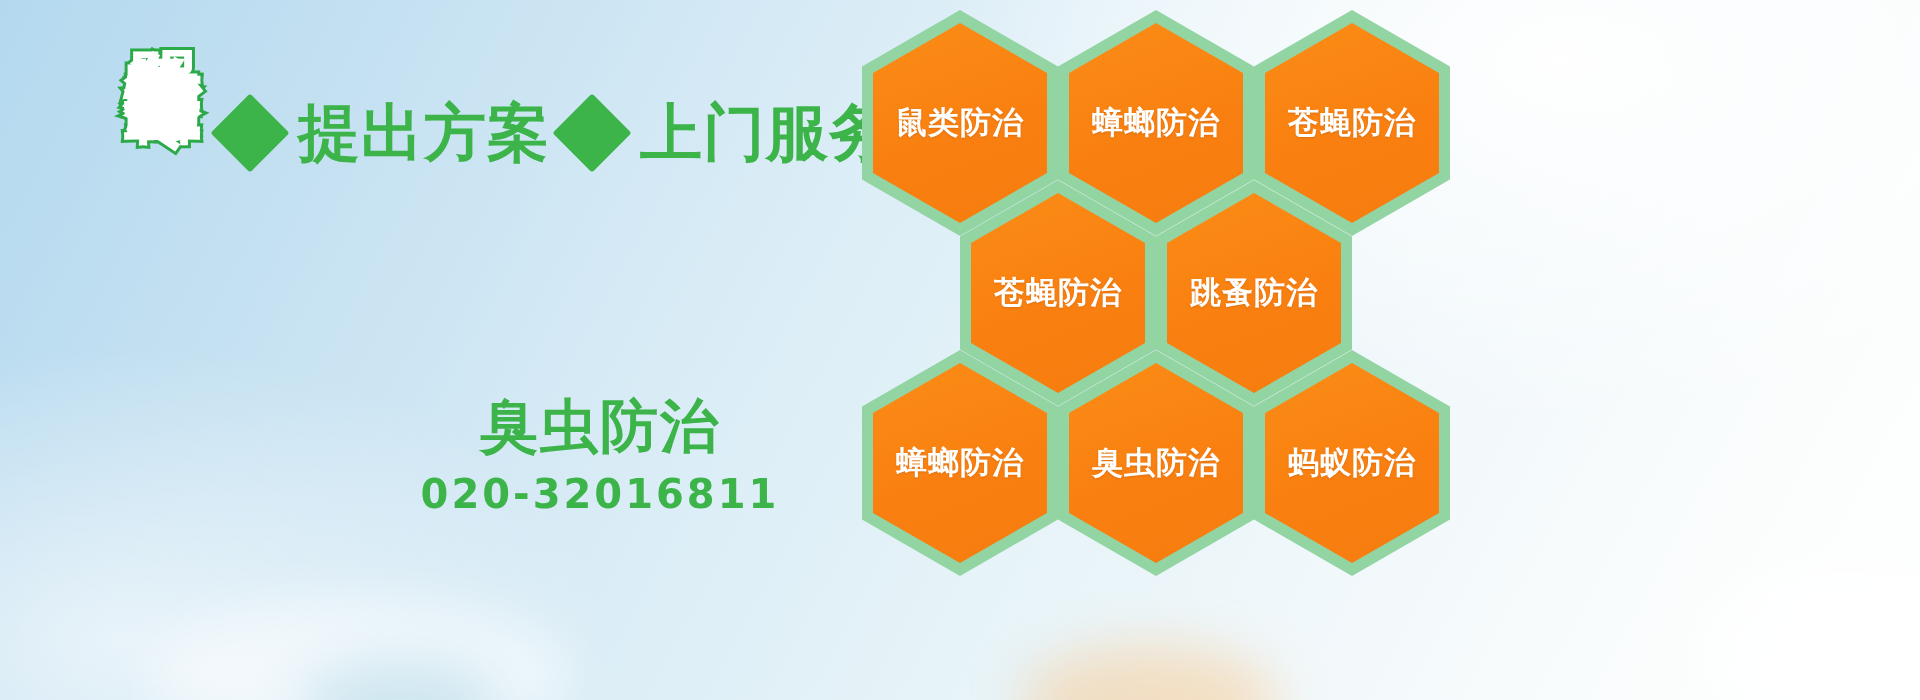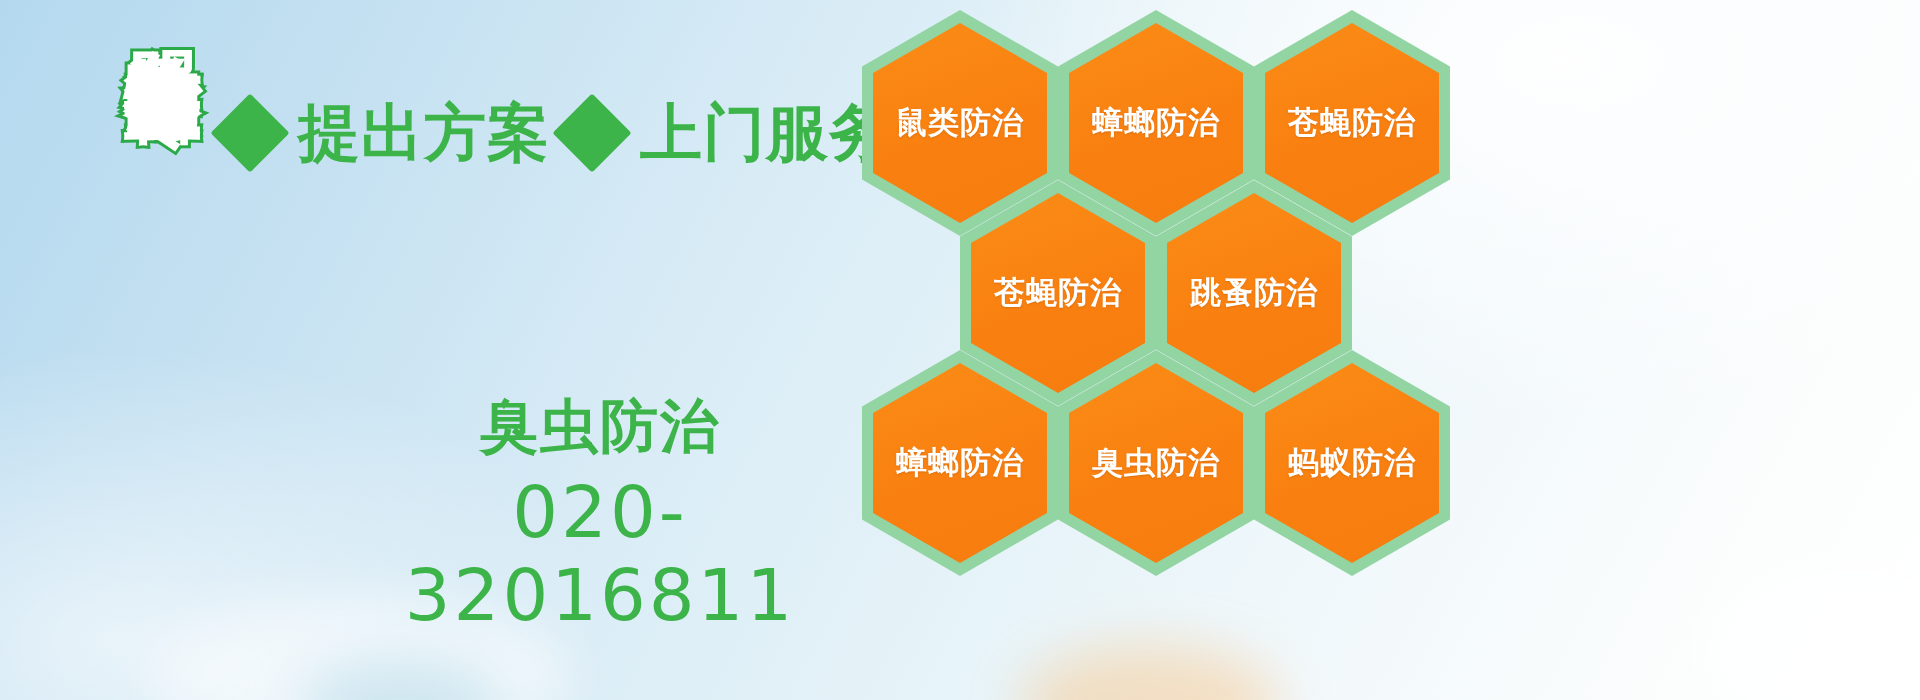--- a/index.html
+++ b/index.html
@@ -99,22 +99,22 @@
     font-family:"DejaVu Sans", sans-serif;
     font-weight:bold;
     font-size:58px;
     color:#3cb44a;
     letter-spacing:2px;
     line-height:1.05;
     margin-bottom:14px;
   }
   .phone {
     font-family:"DejaVu Sans", sans-serif;
-    font-weight:normal;
-    font-size:72px;
+    font-weight:bold;
+    font-size:40px;
     color:#3cb44a;
     letter-spacing:3px;
     line-height:1.15;
   }
 
   
   #honeycomb {
     position:absolute;
     left:862px;
     top:10px;

